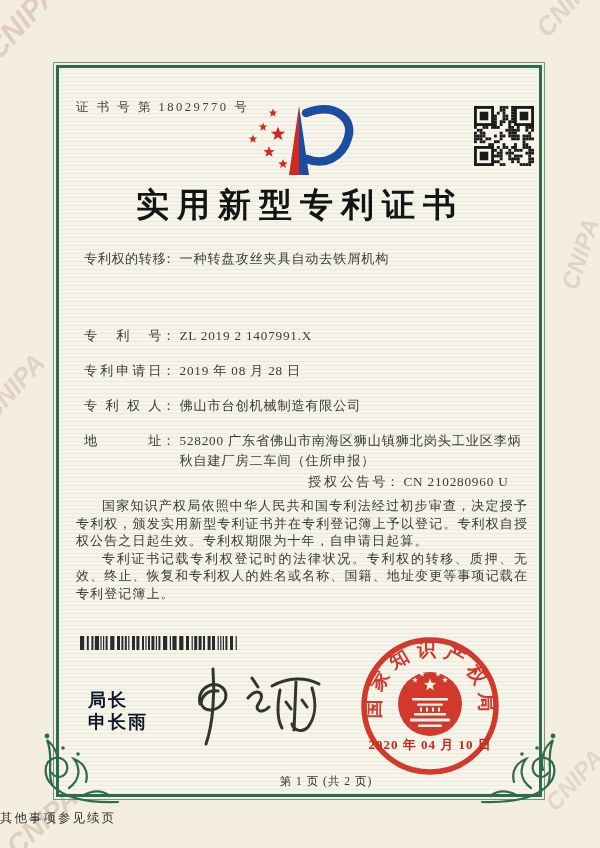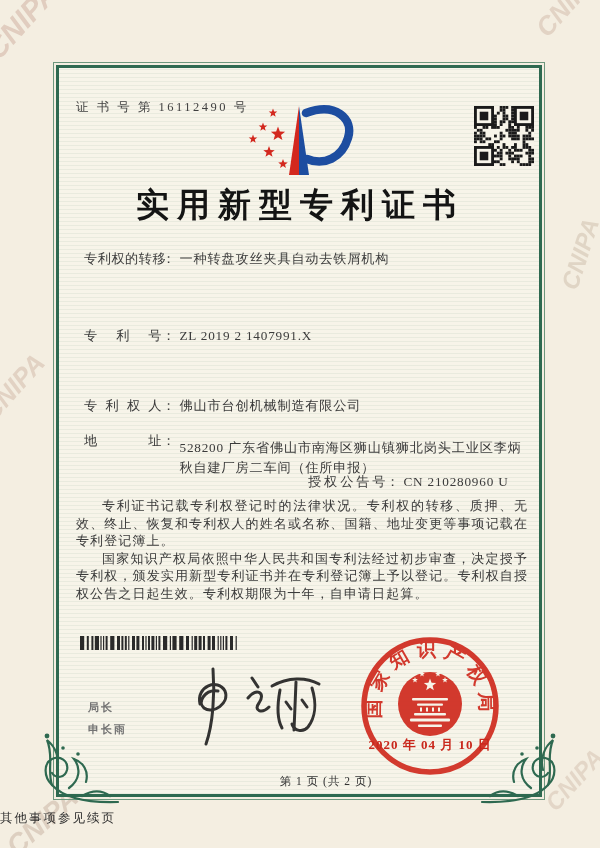--- a/index.html
+++ b/index.html
@@ -47,38 +47,38 @@
   .field{
     position:absolute;left:84px;
     font-size:13.2px;color:#3b3b3b;line-height:20px;letter-spacing:0.5px;
     white-space:nowrap;
   }
   .flabel{
     display:inline-block;width:78px;
     text-align:justify;text-align-last:justify;
     vertical-align:top;
   }
-  .fvalue{letter-spacing:0.8px;margin-top:7px;}
+  .fvalue{letter-spacing:0.8px;}
   .fvalue.wrap{
     display:inline-block;width:352px;white-space:normal;
     vertical-align:top;line-height:20px;
   }
   
   .body-text{
     position:absolute;left:76px;top:497px;width:452px;
     font-size:13px;line-height:17.6px;letter-spacing:1.1px;
     color:#3a3a3a;text-align:justify;
   }
   .body-text p{margin:0;text-indent:2em;}
   
   .barcode{position:absolute;left:80px;top:636px;}
   .sign-title,.sign-name{
     position:absolute;left:88px;
     font-family:"Liberation Sans","DejaVu Sans",sans-serif;
-    font-size:11px;font-weight:600;color:#737373;letter-spacing:2px;margin-top:12px;
+    font-size:18px;font-weight:600;color:#0f172a;letter-spacing:2px;
   }
   .sign-title{top:688px;}
   .sign-name{top:710px;text-align:center;}
   .signature{position:absolute;left:172px;top:656px;}
   
   .seal{position:absolute;left:340px;top:618px;}
   .seal-date{
     position:absolute;left:352px;top:736px;width:156px;
     text-align:center;font-size:13px;font-weight:700;
     color:#c9281c;letter-spacing:1px;
@@ -126,21 +126,21 @@
       <path d="M82,76 C52,77 28,72 16,59 C7,50 8,37 16,33 C24,29 33,35 31,44 C29,52 20,53 16,47"></path>
       <path d="M16,59 C11,45 18,30 11,14 C20,21 24,33 21,44"></path>
       <path d="M33,62 C44,54 45,42 38,33 C47,36 53,45 50,56"></path>
       <path d="M46,70 C56,64 66,64 74,70"></path>
     </g>
     <circle cx="11" cy="10" r="2.4" fill="#2e6950"></circle>
     <circle cx="27" cy="22" r="1.8" fill="#2e6950"></circle>
     <circle cx="42" cy="28" r="1.8" fill="#2e6950"></circle>
   </svg>
 
-  <div class="cert-no">证 书 号 第 16112490 号</div>
+  <div class="cert-no">证 书 号 第 18029770 号</div>
 
   <svg class="logo" width="118" height="76" viewBox="0 0 118 76">
     <g class="stars">
         <polygon points="31.00,6.50 32.11,9.47 35.28,9.61 32.80,11.58 33.65,14.64 31.00,12.89 28.35,14.64 29.20,11.58 26.72,9.61 29.89,9.47" fill="#d3281e"></polygon>
         <polygon points="21.00,20.50 22.11,23.47 25.28,23.61 22.80,25.58 23.65,28.64 21.00,26.89 18.35,28.64 19.20,25.58 16.72,23.61 19.89,23.47" fill="#d3281e"></polygon>
         <polygon points="36.00,24.50 37.85,29.45 43.13,29.68 39.00,32.97 40.41,38.07 36.00,35.15 31.59,38.07 33.00,32.97 28.87,29.68 34.15,29.45" fill="#d3281e"></polygon>
         <polygon points="11.00,32.50 12.11,35.47 15.28,35.61 12.80,37.58 13.65,40.64 11.00,38.89 8.35,40.64 9.20,37.58 6.72,35.61 9.89,35.47" fill="#d3281e"></polygon>
         <polygon points="27.00,44.00 28.48,47.96 32.71,48.15 29.40,50.78 30.53,54.85 27.00,52.52 23.47,54.85 24.60,50.78 21.29,48.15 25.52,47.96" fill="#d3281e"></polygon>
         <polygon points="41.00,57.00 42.23,60.30 45.76,60.45 43.00,62.65 43.94,66.05 41.00,64.10 38.06,66.05 39.00,62.65 36.24,60.45 39.77,60.30" fill="#d3281e"></polygon>
       </g>
@@ -309,36 +309,40 @@
   <div class="title">实用新型专利证书</div>
 
   <div class="field" style="top:249px">
     <span class="flabel">专利权的转移</span><span>：</span>
     <span class="fvalue">一种转盘攻丝夹具自动去铁屑机构</span>
   </div>
   <div class="field" style="top:326px">
     <span class="flabel">专利号</span><span>：</span>
     <span class="fvalue">ZL 2019 2 1407991.X</span>
   </div>
+  <div class="field" style="top:361px">
+    <span class="flabel">专利申请日</span><span>：</span>
+    <span class="fvalue">2019 年 08 月 28 日</span>
+  </div>
   <div class="field" style="top:396px">
     <span class="flabel">专利权人</span><span>：</span>
     <span class="fvalue">佛山市台创机械制造有限公司</span>
   </div>
   <div class="field" style="top:431px">
     <span class="flabel">地址</span><span>：</span>
     <span class="fvalue wrap">528200 广东省佛山市南海区狮山镇狮北岗头工业区李炳秋自建厂房二车间（住所申报）</span>
   </div>
   <div class="field" style="top:472px;left:308px">
     <span class="flabel">授权公告号</span><span>：</span>
     <span class="fvalue">CN 210280960 U</span>
   </div>
 
   <div class="body-text">
+    <p>国家知识产权局依照中华人民共和国专利法经过初步审查，决定授予专利权，颁发实用新型专利证书并在专利登记簿上予以登记。专利权自授权公告之日起生效。专利权期限为十年，自申请日起算。</p>
     <p>专利证书记载专利权登记时的法律状况。专利权的转移、质押、无效、终止、恢复和专利权人的姓名或名称、国籍、地址变更等事项记载在专利登记簿上。</p>
-    <p>国家知识产权局依照中华人民共和国专利法经过初步审查，决定授予专利权，颁发实用新型专利证书并在专利登记簿上予以登记。专利权自授权公告之日起生效。专利权期限为十年，自申请日起算。</p>
   </div>
 
   <svg class="barcode" width="162" height="14" viewBox="0 0 162 14">
       <rect x="0.00" y="0" width="4.2" height="14" fill="#2a2a2a"></rect>
       <rect x="6.80" y="0" width="2" height="14" fill="#2a2a2a"></rect>
       <rect x="11.40" y="0" width="2" height="14" fill="#2a2a2a"></rect>
       <rect x="14.80" y="0" width="4.2" height="14" fill="#2a2a2a"></rect>
       <rect x="20.40" y="0" width="1.2" height="14" fill="#2a2a2a"></rect>
       <rect x="23.00" y="0" width="1.2" height="14" fill="#2a2a2a"></rect>
       <rect x="25.60" y="0" width="2" height="14" fill="#2a2a2a"></rect>

